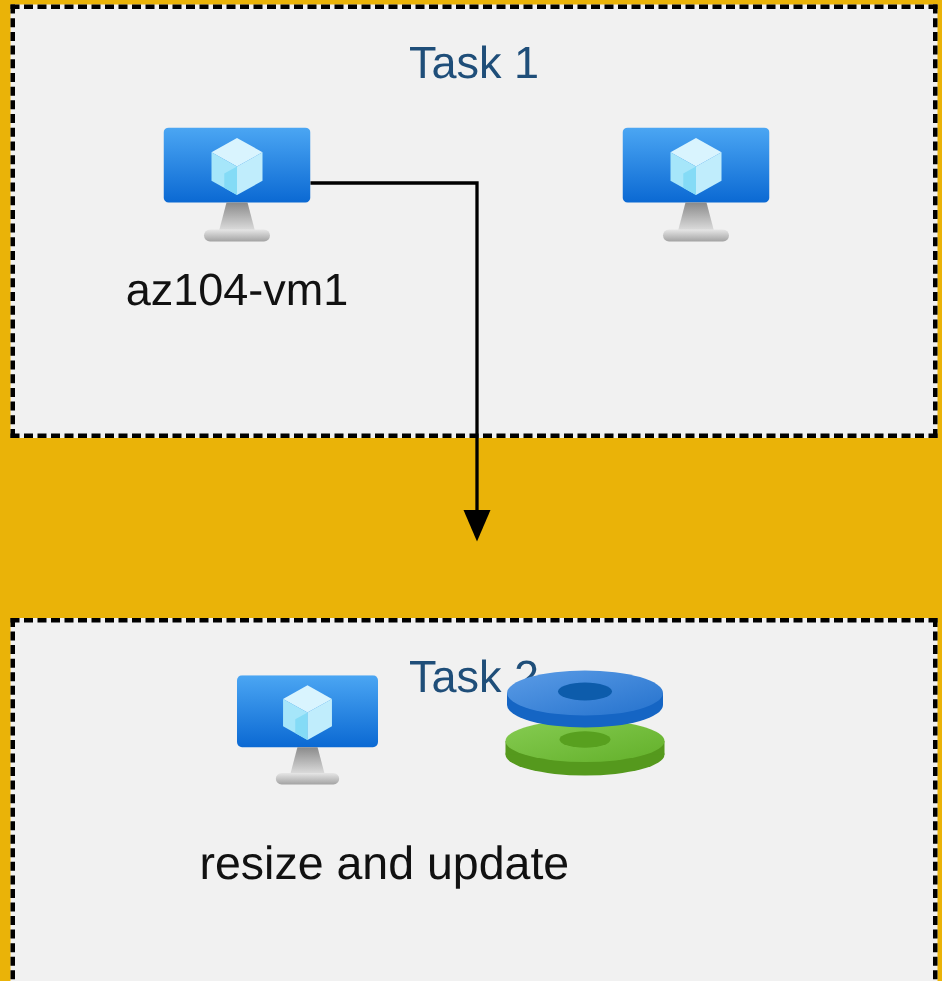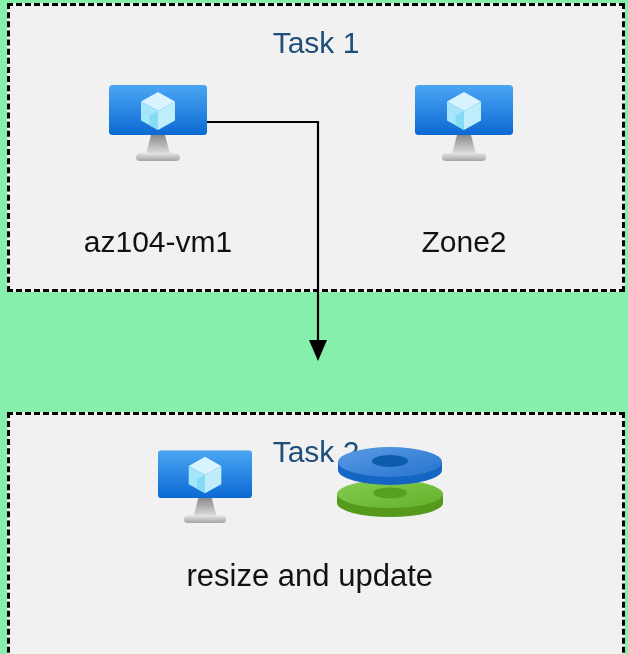--- a/index.html
+++ b/index.html
@@ -1,20 +1,20 @@
 <!DOCTYPE html>
 <html><head>
 <meta charset="utf-8">
 <style>
   html, body { margin: 0; padding: 0; background: #ffffff; }
   .canvas {
     position: relative;
     width: 628px;
     height: 654px;
-    background: #86efac;
+    background: #eab308;
     font-family: "Liberation Sans", sans-serif;
     overflow: hidden;
   }
   .task-box {
     position: absolute;
     left: 7px;
     width: 612px;
     background: #f1f1f1;
     border: 3px dashed #000000;
     box-sizing: content-box;
@@ -30,21 +30,20 @@
     font-size: 30px;
     line-height: 34px;
     color: #1f4e79;
   }
   .vm-group {
     position: absolute;
     width: 200px;
     display: flex;
     flex-direction: column;
     align-items: center;
-    gap: 48px;
   }
   .vm1-group { left: 58px;  top: 85px; }
   .vm2-group { left: 364px; top: 85px; }
   .vm-icon-svg { width: 98px; height: 80px; display: block; }
   .vm-label {
     margin-top: 10px;
     text-align: center;
     font-size: 30px;
     line-height: 38px;
     color: #111111;
@@ -61,21 +60,21 @@
     left: 336px;
     top: 441px;
     width: 112px;
     height: 92px;
   }
   .caption {
     position: absolute;
     left: 133px;
     top: 558px;
     width: 300px;
-    text-align: right;
+    text-align: left;
     font-size: 31px;
     color: #111111;
   }
   .arrow-overlay {
     position: absolute;
     left: 0; top: 0;
     width: 628px; height: 654px;
     pointer-events: none;
     z-index: 5;
   }
@@ -131,21 +130,20 @@
     <div class="vm-label">
       <div>az104-vm1</div>
     </div>
   </div>
 
   <div class="vm-group vm2-group">
     <svg class="vm-icon-svg" viewBox="0 0 98 80">
       <use href="#vm-symbol"></use>
     </svg>
     <div class="vm-label">
-      <div>Zone2</div>
     </div>
   </div>
 
   <svg class="arrow-overlay">
     <path d="M 207 122 H 318 V 342" fill="none" stroke="#000000" stroke-width="2.2"></path>
     <polygon points="309,340 327,340 318,361" fill="#000000"></polygon>
   </svg>
 
   <div class="task-box task2-box">
     <div class="box-title">Task 2</div>

